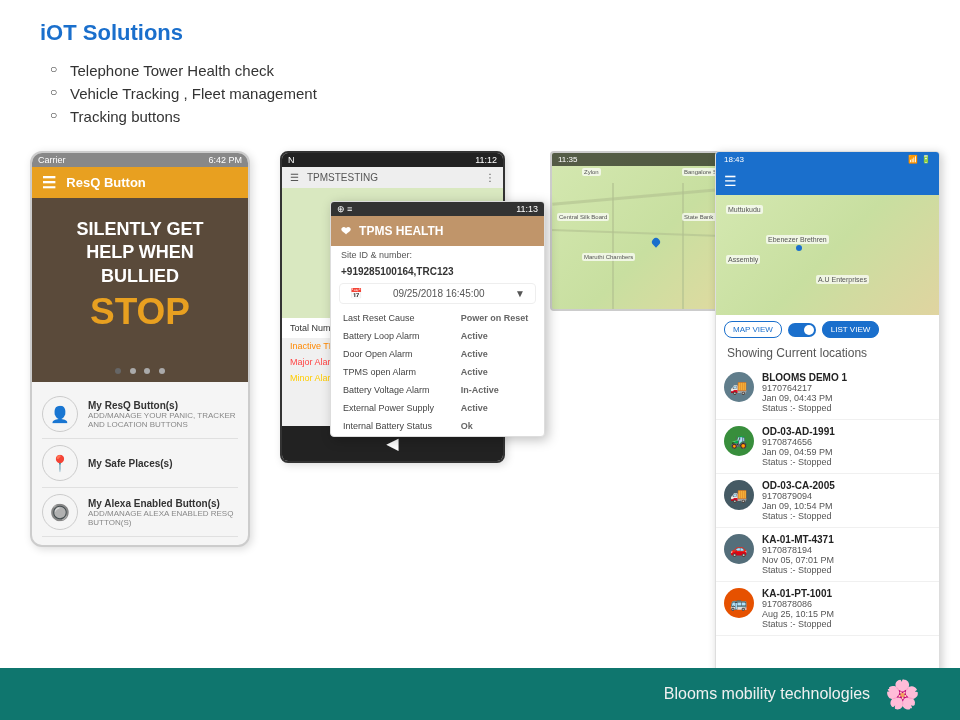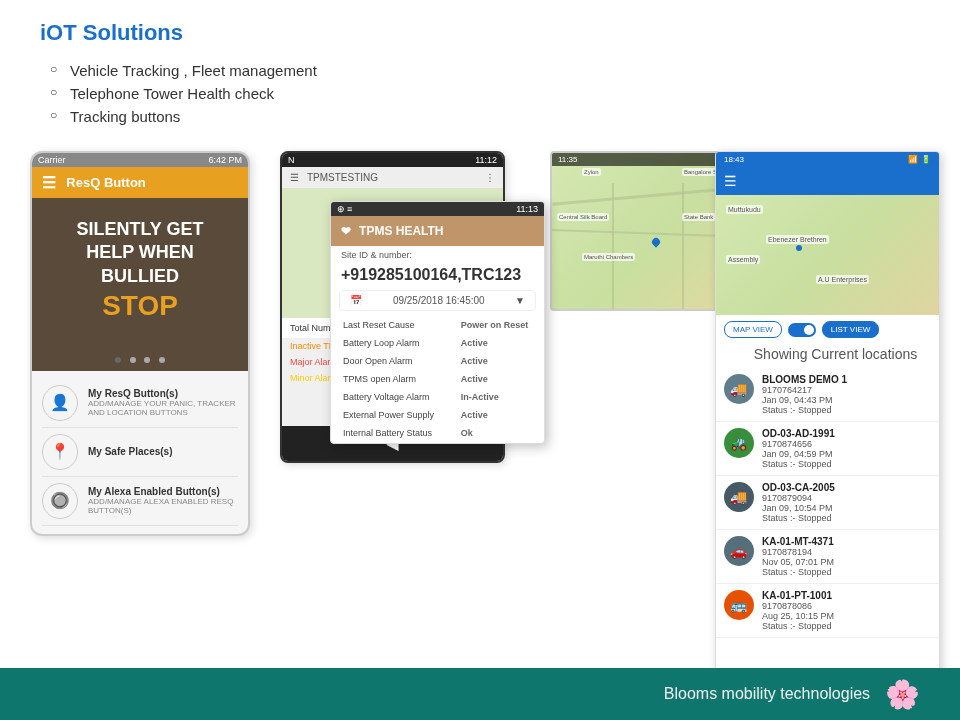--- a/index.html
+++ b/index.html
@@ -89,21 +89,21 @@
       font-weight: bold;
       line-height: 1.3;
       min-height: 100px;
       display: flex;
       align-items: center;
       justify-content: center;
       flex-direction: column;
     }
     .phone-resq .hero-image .word-stop {
       color: #e8a020;
-      font-size: 28px;
+      font-size: 37px;
     }
     .phone-resq .dots {
       text-align: center;
       padding: 4px;
       background: #5a4a3a;
     }
     .phone-resq .dots span {
       display: inline-block;
       width: 6px;
       height: 6px;
@@ -244,21 +244,21 @@
       align-items: center;
       gap: 8px;
     }
     .tpms-health-popup .popup-subheader {
       padding: 4px 10px;
       font-size: 9px;
       color: #555;
     }
     .tpms-health-popup .popup-phone {
       padding: 2px 20px 6px 10px;
-      font-size: 16px;
+      font-size: 10px;
       color: #333;
       font-weight: bold;
     }
     .tpms-health-popup .date-row {
       display: flex;
       align-items: center;
       padding: 4px 10px;
       border: 1px solid #eee;
       margin: 0 8px;
       border-radius: 4px;
@@ -378,24 +378,23 @@
       content: '';
       position: absolute;
       right: 2px;
       top: 2px;
       width: 10px;
       height: 10px;
       background: white;
       border-radius: 50%;
     }
     .vehicle-panel .showing-text {
-      font-size: 14px;
-      color: #555;
-      padding: 2px 8px 6px 24px;
-      text-align: center;
+      font-size: 12px;
+      color: #555;
+      padding: 2px 8px 6px 11px;
     }
     .vehicle-panel .vehicle-list {
       overflow-y: auto;
       height: 310px;
     }
     .vehicle-item {
       display: flex;
       align-items: flex-start;
       padding: 6px 8px;
       border-bottom: 1px solid #f0f0f0;
@@ -491,22 +490,22 @@
       border-radius: 50% 50% 50% 0;
       transform: rotate(-45deg);
     }
   </style>
 </head>
 <body>
 
 <div class="header">
   <h1 class="title">iOT Solutions</h1>
   <ul class="bullet-list">
+    <li>Telephone Tower Health check</li>
     <li>Vehicle Tracking , Fleet management</li>
-    <li>Telephone Tower Health check</li>
     <li>Tracking buttons</li>
   </ul>
 </div>
 
 <div class="main-content">
 
   <div class="phone-resq">
     <div class="status-bar">
       <span>Carrier</span>
       <span>6:42 PM</span>

